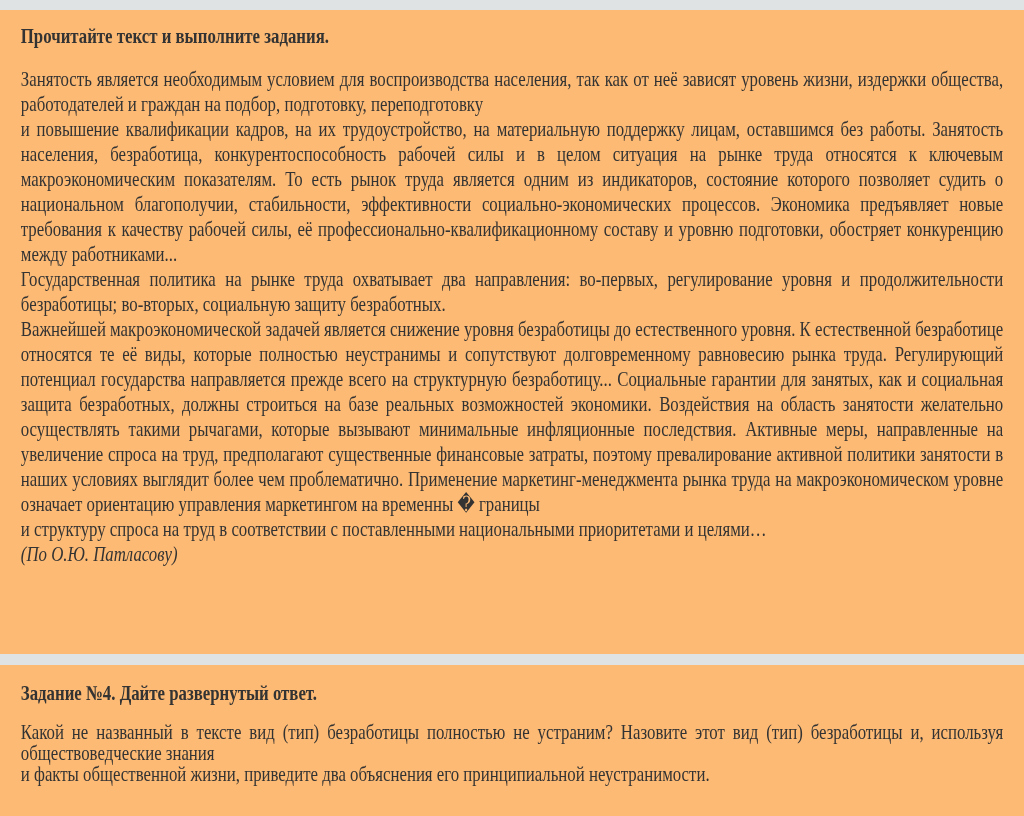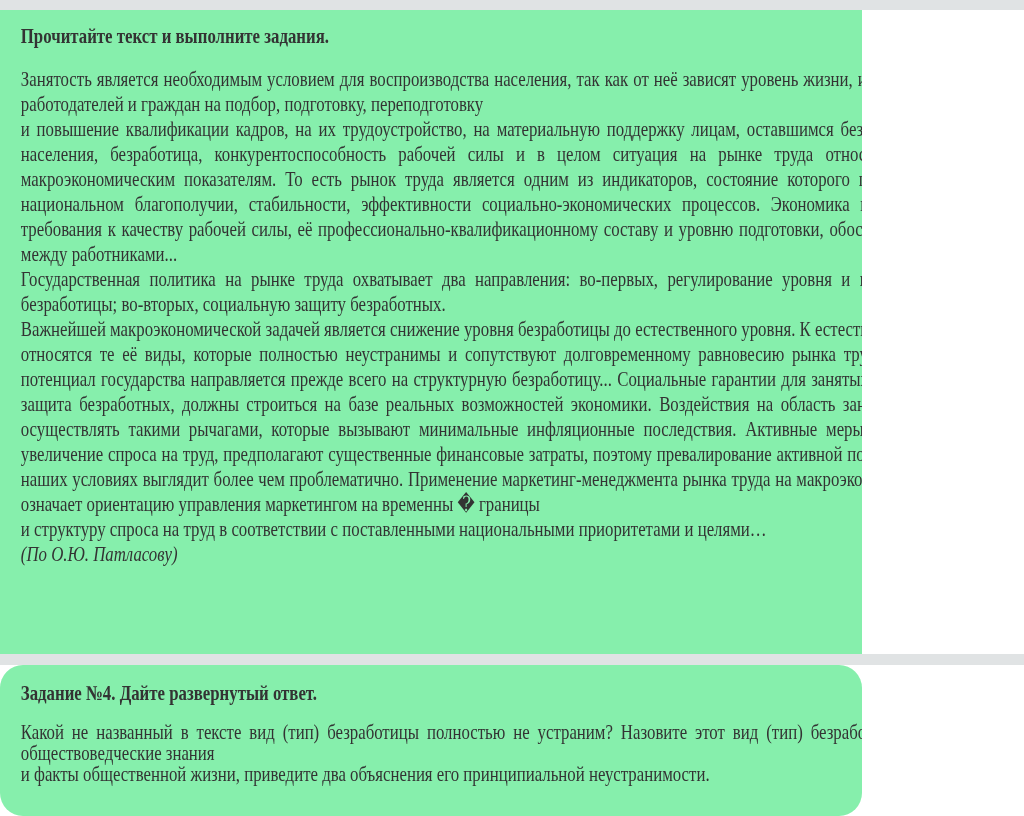--- a/index.html
+++ b/index.html
@@ -12,26 +12,26 @@
     font-family: "Liberation Serif", "DejaVu Serif", serif;
   }
   .band {
     width: 1024px;
     background: #e0e3e4;
   }
   .band-top { height: 10px; }
   .band-divider { height: 11px; }
   .section {
     position: relative;
-    width: 862px;
+    width: 1024px;
     overflow: hidden;
-    background: #86efac;
+    background: #fdba74;
   }
   .section-reading { height: 644px; }
-  .section-task { height: 151px; border-radius: 23px; }
+  .section-task { height: 151px; }
   
   .squeeze {
     width: 1280px;
     box-sizing: border-box;
     padding: 0 26px;
     transform: scaleX(0.8);
     transform-origin: 0 0;
     color: #333333;
   }
   .doc-heading {

